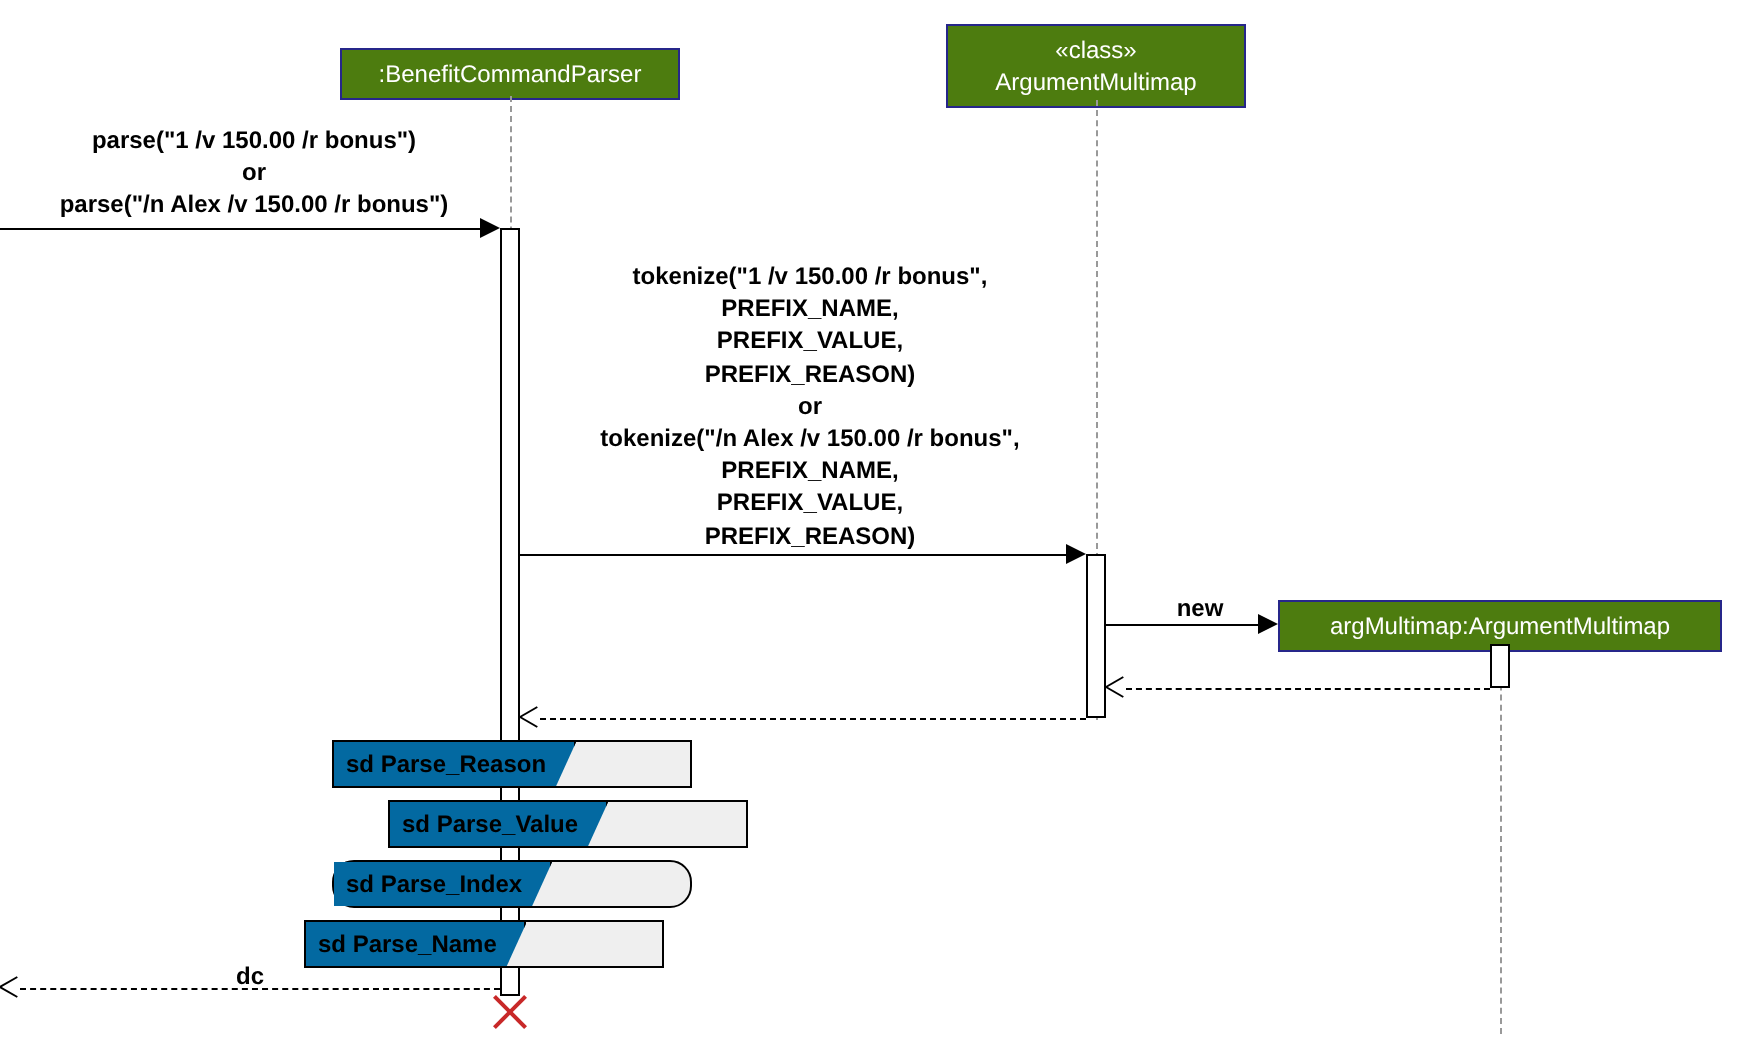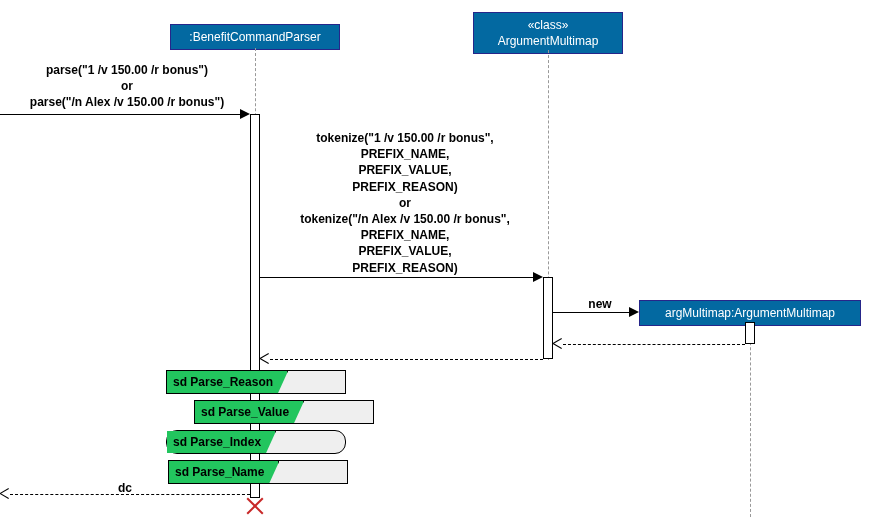--- a/index.html
+++ b/index.html
@@ -1,37 +1,37 @@
 <!DOCTYPE html>
 <html><head>
 <meta charset="utf-8">
 <style>
   * { margin:0; padding:0; box-sizing:border-box; }
   body { font-family: "Helvetica Neue", Arial, sans-serif; font-size:12px; background:#fff; width:878px; height:528px; position:relative; overflow:hidden; }
-  .lifeline-head { position:absolute; background:#0369a1; color:#fff; border:1px solid #26268a; padding:4px 8px; text-align:center; line-height:1.35; }
+  .lifeline-head { position:absolute; background:#4d7c0f; color:#fff; border:1px solid #26268a; padding:4px 8px; text-align:center; line-height:1.35; }
   .lifeline { position:absolute; border-left:1px dashed #999; }
   .activation { position:absolute; width:10px; background:#fff; border:1px solid #000; }
   .destroy { position:absolute; width:18px; height:18px; }
   .destroy:before, .destroy:after { content:""; position:absolute; left:8px; top:-2px; width:2px; height:22px; background:#c82828; }
   .destroy:before { transform:rotate(45deg); }
   .destroy:after  { transform:rotate(-45deg); }
   .msg-line { position:absolute; height:0; border-top:1px solid #000; }
   .msg-line.dashed { border-top-style:dashed; }
   .arrow-r, .arrow-l { position:absolute; width:0; height:0; border-top:5px solid transparent; border-bottom:5px solid transparent; }
   .arrow-r { border-left:10px solid #000; }
   .arrow-r-open, .arrow-l-open { position:absolute; width:10px; height:10px; }
   .arrow-r-open:before, .arrow-r-open:after,
   .arrow-l-open:before, .arrow-l-open:after { content:""; position:absolute; width:10px; height:1px; background:#000; }
   .arrow-l-open:before { transform:rotate(30deg); transform-origin:left; top:4px; }
   .arrow-l-open:after  { transform:rotate(-30deg); transform-origin:left; top:4px; }
   .msg-label { position:absolute; text-align:center; white-space:pre-line; line-height:1.35; }
   .msg-label.bold { font-weight:bold; }
   .ref-frame { position:absolute; border:1px solid #000; background:#efefef; height:24px; }
   .ref-tab { position:absolute; left:0; top:0; height:100%; padding:0 14px 0 6px; display:flex; align-items:center; font-weight:bold;
-             clip-path: polygon(0 0, 100% 0, calc(100% - 10px) 100%, 0 100%); background:#22c55e; border-right:1px solid #000; }
+             clip-path: polygon(0 0, 100% 0, calc(100% - 10px) 100%, 0 100%); background:#0369a1; border-right:1px solid #000; }
 </style>
 </head>
 <body>
 
 <div class="lifeline-head" style="left:170px; top:24px; width:170px;text-align:center;">
   <span>:BenefitCommandParser</span>
 </div>
 <div class="lifeline-head" style="left:473px; top:12px; width:150px;">
   <span>«class»</span><br>
   <span>ArgumentMultimap</span>
@@ -86,21 +86,21 @@
 <div class="ref-frame" style="left:166px; top:400px; width:180px;margin-left:28px;">
   <div class="ref-tab">
       <span>sd Parse_Value</span>
     </div>
 </div>
 <div class="ref-frame" style="left:166px; top:430px; width:180px;border-radius:11px;">
   <div class="ref-tab">
       <span>sd Parse_Index</span>
     </div>
 </div>
-<div class="ref-frame" style="left:168px; top:460px; width:180px;">
+<div class="ref-frame" style="left:152px; top:460px; width:180px;">
   <div class="ref-tab">
       <span>sd Parse_Name</span>
     </div>
 </div>
 
 <div class="msg-label bold" style="left:110px; top:480px; width:30px;">dc</div>
 <div class="msg-line dashed" style="left:10px; top:494px; width:240px;"></div>
 <div class="arrow-l-open" style="left:0px; top:489px;"></div>
 
 </body></html>

